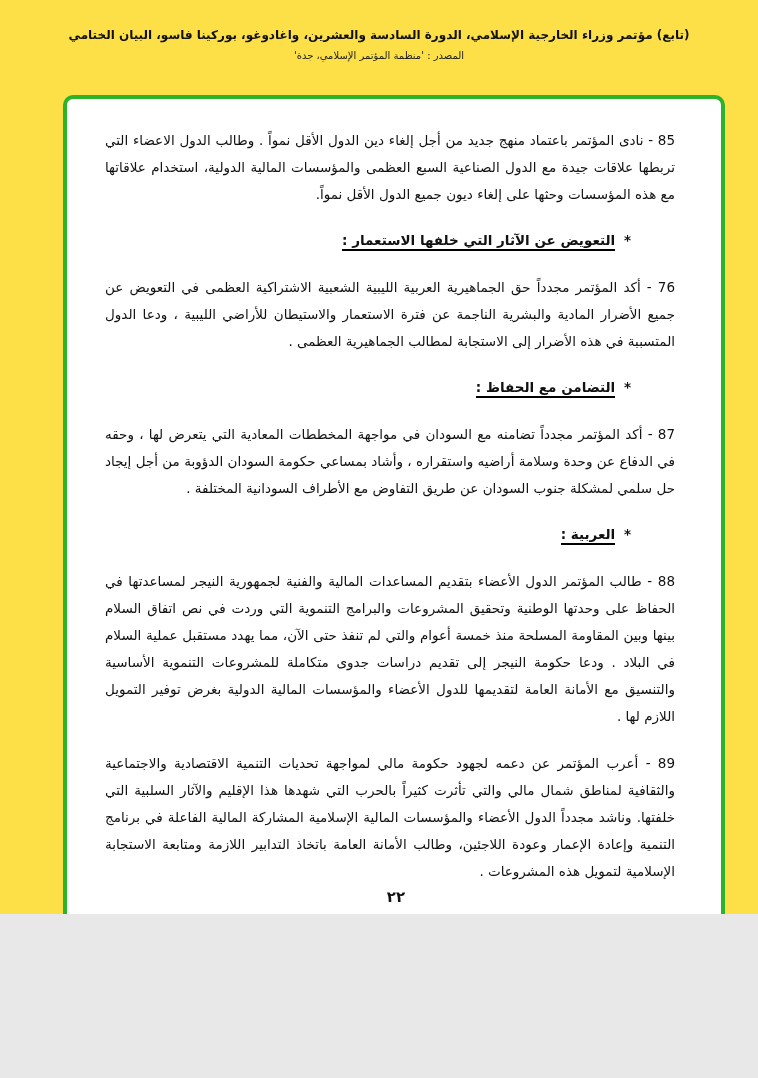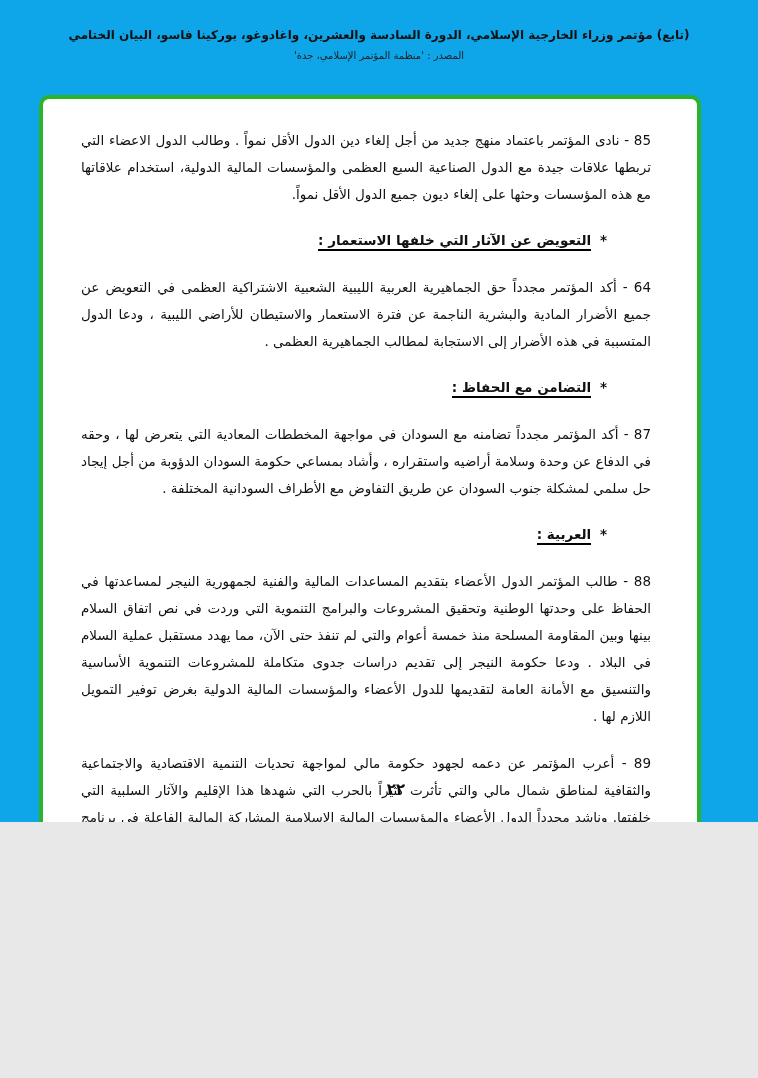--- a/index.html
+++ b/index.html
@@ -1,23 +1,23 @@
 <!DOCTYPE html>
 <html lang="ar"><head>
 <meta charset="utf-8">
 <style>
   * { margin: 0; padding: 0; box-sizing: border-box; }
   html, body { background: #e8e8e8; }
   body { font-family: "DejaVu Sans", sans-serif; }
   .page {
     position: relative;
     width: 758px;
-    height: 822px;
+    height: 914px;
     margin: 0 auto;
-    background: #0ea5e9;
+    background: #fde047;
     color: #111;
     overflow: hidden;
   }
   .doc-header {
     direction: rtl;
     text-align: center;
     padding-top: 28px;
   }
   .doc-header .line1 {
     font-size: 12px;
@@ -25,21 +25,21 @@
     letter-spacing: 0;
   }
   .doc-header .line2 {
     font-size: 10px;
     font-weight: normal;
     margin-top: 8px;
     color: #222;
   }
   .content-box {
     position: absolute;
-    left: 39px;
+    left: 63px;
     top: 95px;
     width: 662px;
     height: 945px;
     border: 4px solid #2cb32c;
     border-radius: 10px;
     padding: 28px 46px 18px 38px;
     overflow: hidden;
     background: #fff;
   }
   .content {
@@ -67,21 +67,21 @@
   .heading-bullet {
     font-weight: bold;
     margin-left: 4px;
   }
   .heading-text {
     border-bottom: 2px solid #000;
     padding-bottom: 1px;
   }
   .page-footer {
     position: absolute;
-    bottom: 24px;
+    bottom: 8px;
     left: 0;
     width: 100%;
     text-align: center;
     font-size: 15px;
     font-weight: bold;
     padding-left: 34px;
   }
 </style>
 </head>
 <body>
@@ -90,21 +90,21 @@
 
   <div class="doc-header">
     <div class="line1">(تابع) مؤتمر وزراء الخارجية الإسلامي، الدورة السادسة والعشرين، واغادوغو، بوركينا فاسو، البيان الختامي</div>
     <div class="line2">المصدر :  'منظمة المؤتمر الإسلامي، جدة'</div>
   </div>
 
   <div class="content-box">
     <div class="content" id="content">
         <div class="para"><span class="para-num">85 - </span><span class="para-text">نادى المؤتمر باعتماد منهج جديد من أجل إلغاء دين الدول الأقل نمواً . وطالب الدول الاعضاء التي تربطها علاقات جيدة مع الدول الصناعية السبع العظمى والمؤسسات المالية الدولية، استخدام علاقاتها مع هذه المؤسسات وحثها على إلغاء ديون جميع الدول الأقل نمواً.</span></div>
         <div class="heading"><span class="heading-bullet">* </span><span class="heading-text">التعويض عن الآثار التي خلفها الاستعمار :</span></div>
-        <div class="para"><span class="para-num">64 - </span><span class="para-text">أكد المؤتمر مجدداً حق الجماهيرية العربية الليبية الشعبية الاشتراكية العظمى في التعويض عن جميع الأضرار المادية والبشرية الناجمة عن فترة الاستعمار والاستيطان للأراضي الليبية ، ودعا الدول المتسببة في هذه الأضرار إلى الاستجابة لمطالب الجماهيرية العظمى .</span></div>
+        <div class="para"><span class="para-num">76 - </span><span class="para-text">أكد المؤتمر مجدداً حق الجماهيرية العربية الليبية الشعبية الاشتراكية العظمى في التعويض عن جميع الأضرار المادية والبشرية الناجمة عن فترة الاستعمار والاستيطان للأراضي الليبية ، ودعا الدول المتسببة في هذه الأضرار إلى الاستجابة لمطالب الجماهيرية العظمى .</span></div>
         <div class="heading"><span class="heading-bullet">* </span><span class="heading-text">التضامن مع الحفاظ :</span></div>
         <div class="para"><span class="para-num">87 - </span><span class="para-text">أكد المؤتمر مجدداً تضامنه مع السودان في مواجهة المخططات المعادية التي يتعرض لها ، وحقه في الدفاع عن وحدة وسلامة أراضيه واستقراره ، وأشاد بمساعي حكومة السودان الدؤوبة من أجل إيجاد حل سلمي لمشكلة جنوب السودان عن طريق التفاوض مع الأطراف السودانية المختلفة .</span></div>
         <div class="heading"><span class="heading-bullet">* </span><span class="heading-text">العربية :</span></div>
         <div class="para"><span class="para-num">88 - </span><span class="para-text">طالب المؤتمر الدول الأعضاء بتقديم المساعدات المالية والفنية لجمهورية النيجر لمساعدتها في الحفاظ على وحدتها الوطنية وتحقيق المشروعات والبرامج التنموية التي وردت في نص اتفاق السلام بينها وبين المقاومة المسلحة منذ خمسة أعوام والتي لم تنفذ حتى الآن، مما يهدد مستقبل عملية السلام في البلاد . ودعا حكومة النيجر إلى تقديم دراسات جدوى متكاملة للمشروعات التنموية الأساسية والتنسيق مع الأمانة العامة لتقديمها للدول الأعضاء والمؤسسات المالية الدولية بغرض توفير التمويل اللازم لها .</span></div>
         <div class="para"><span class="para-num">89 - </span><span class="para-text">أعرب المؤتمر عن دعمه لجهود حكومة مالي لمواجهة تحديات التنمية الاقتصادية والاجتماعية والثقافية لمناطق شمال مالي والتي تأثرت كثيراً بالحرب التي شهدها هذا الإقليم والآثار السلبية التي خلفتها. وناشد مجدداً الدول الأعضاء والمؤسسات المالية الإسلامية المشاركة المالية الفاعلة في برنامج التنمية وإعادة الإعمار وعودة اللاجئين، وطالب الأمانة العامة باتخاذ التدابير اللازمة ومتابعة الاستجابة الإسلامية لتمويل هذه المشروعات .</span></div>
       </div>
   </div>
 
   <div class="page-footer">٢٢</div>
 

